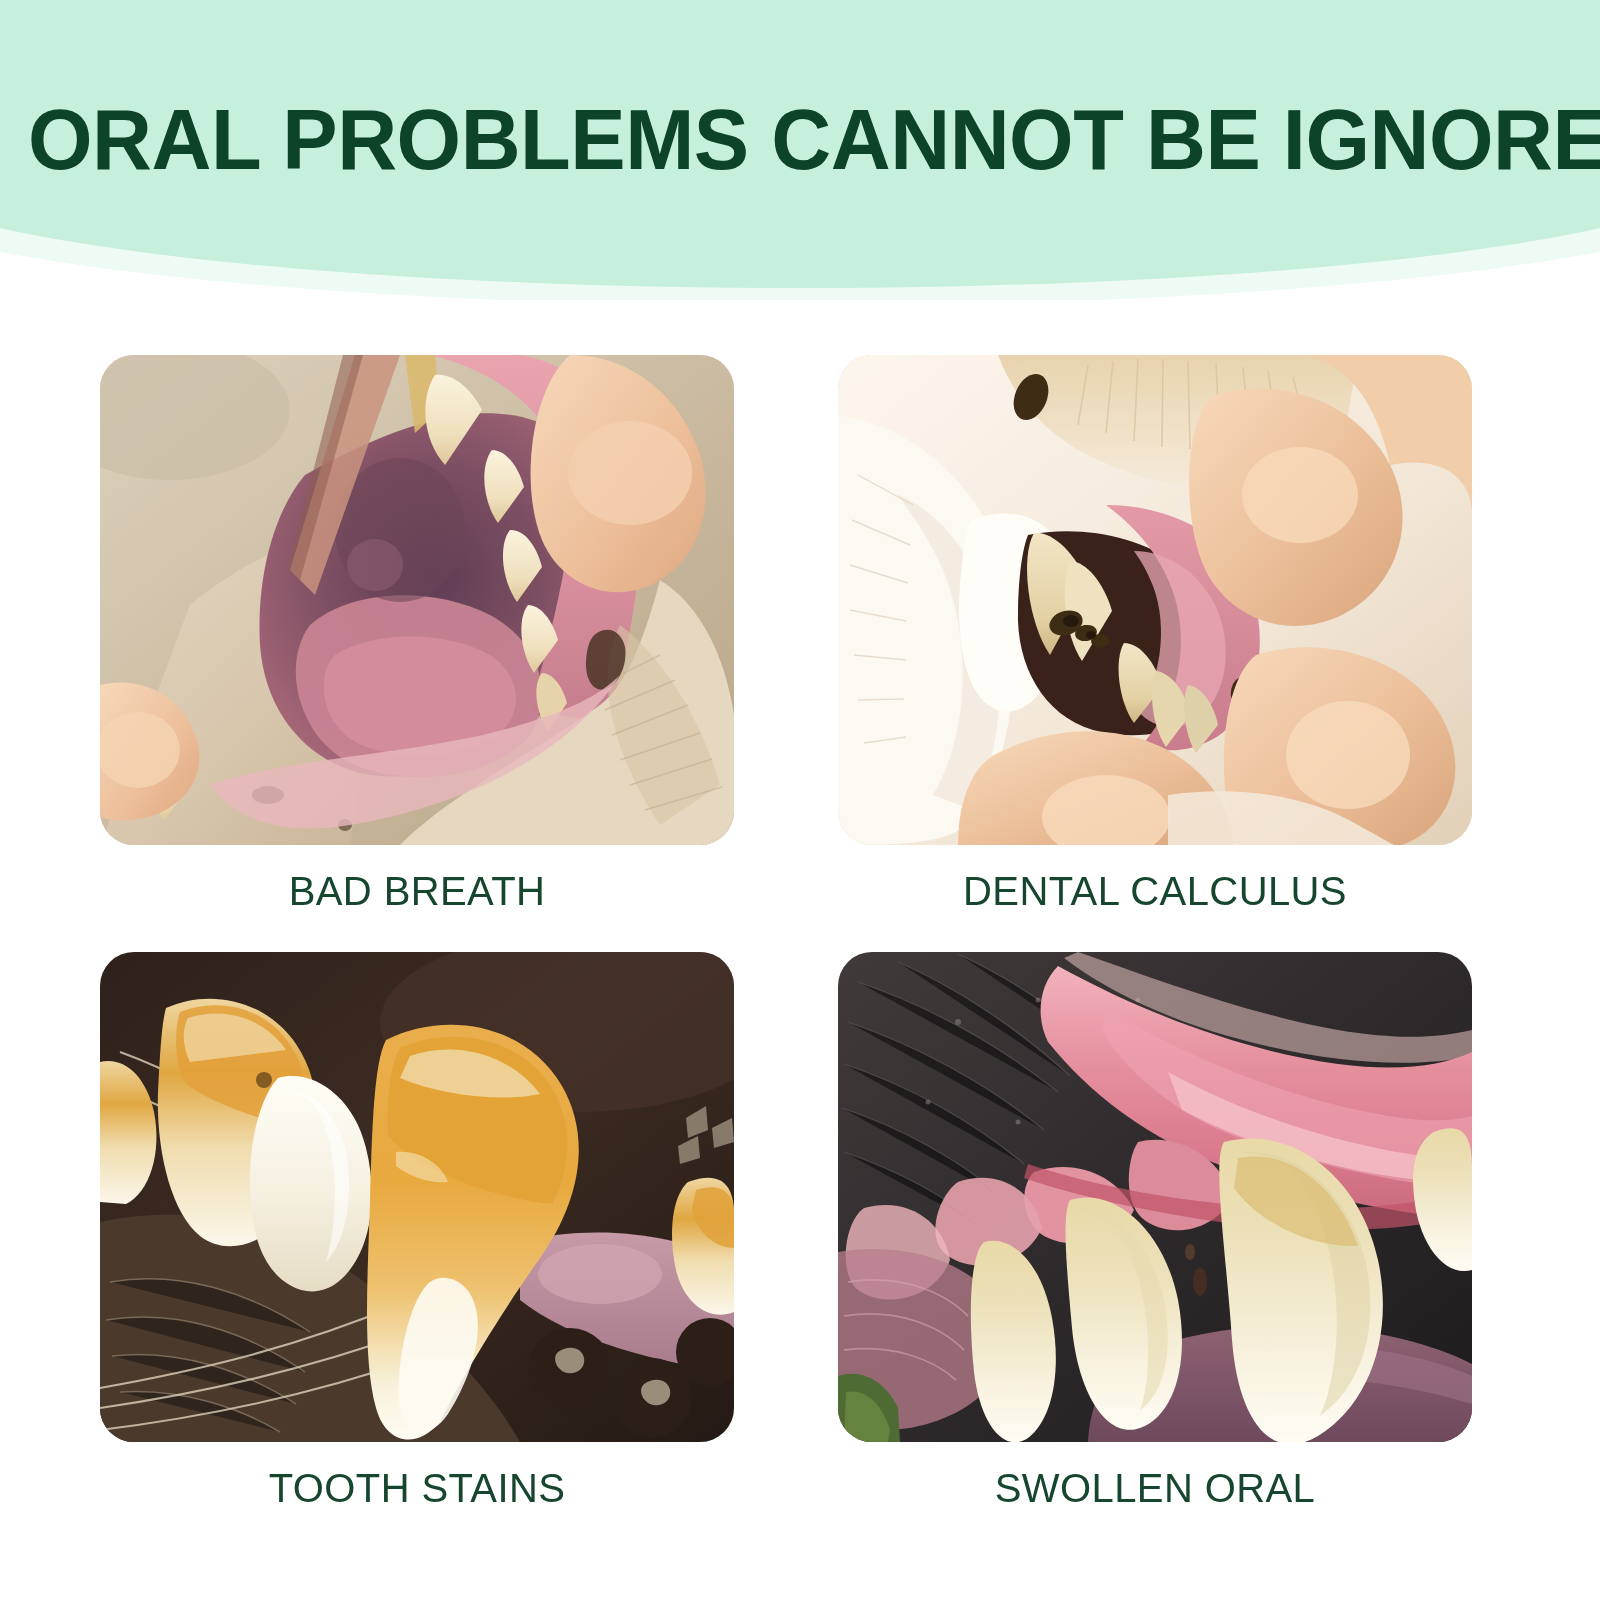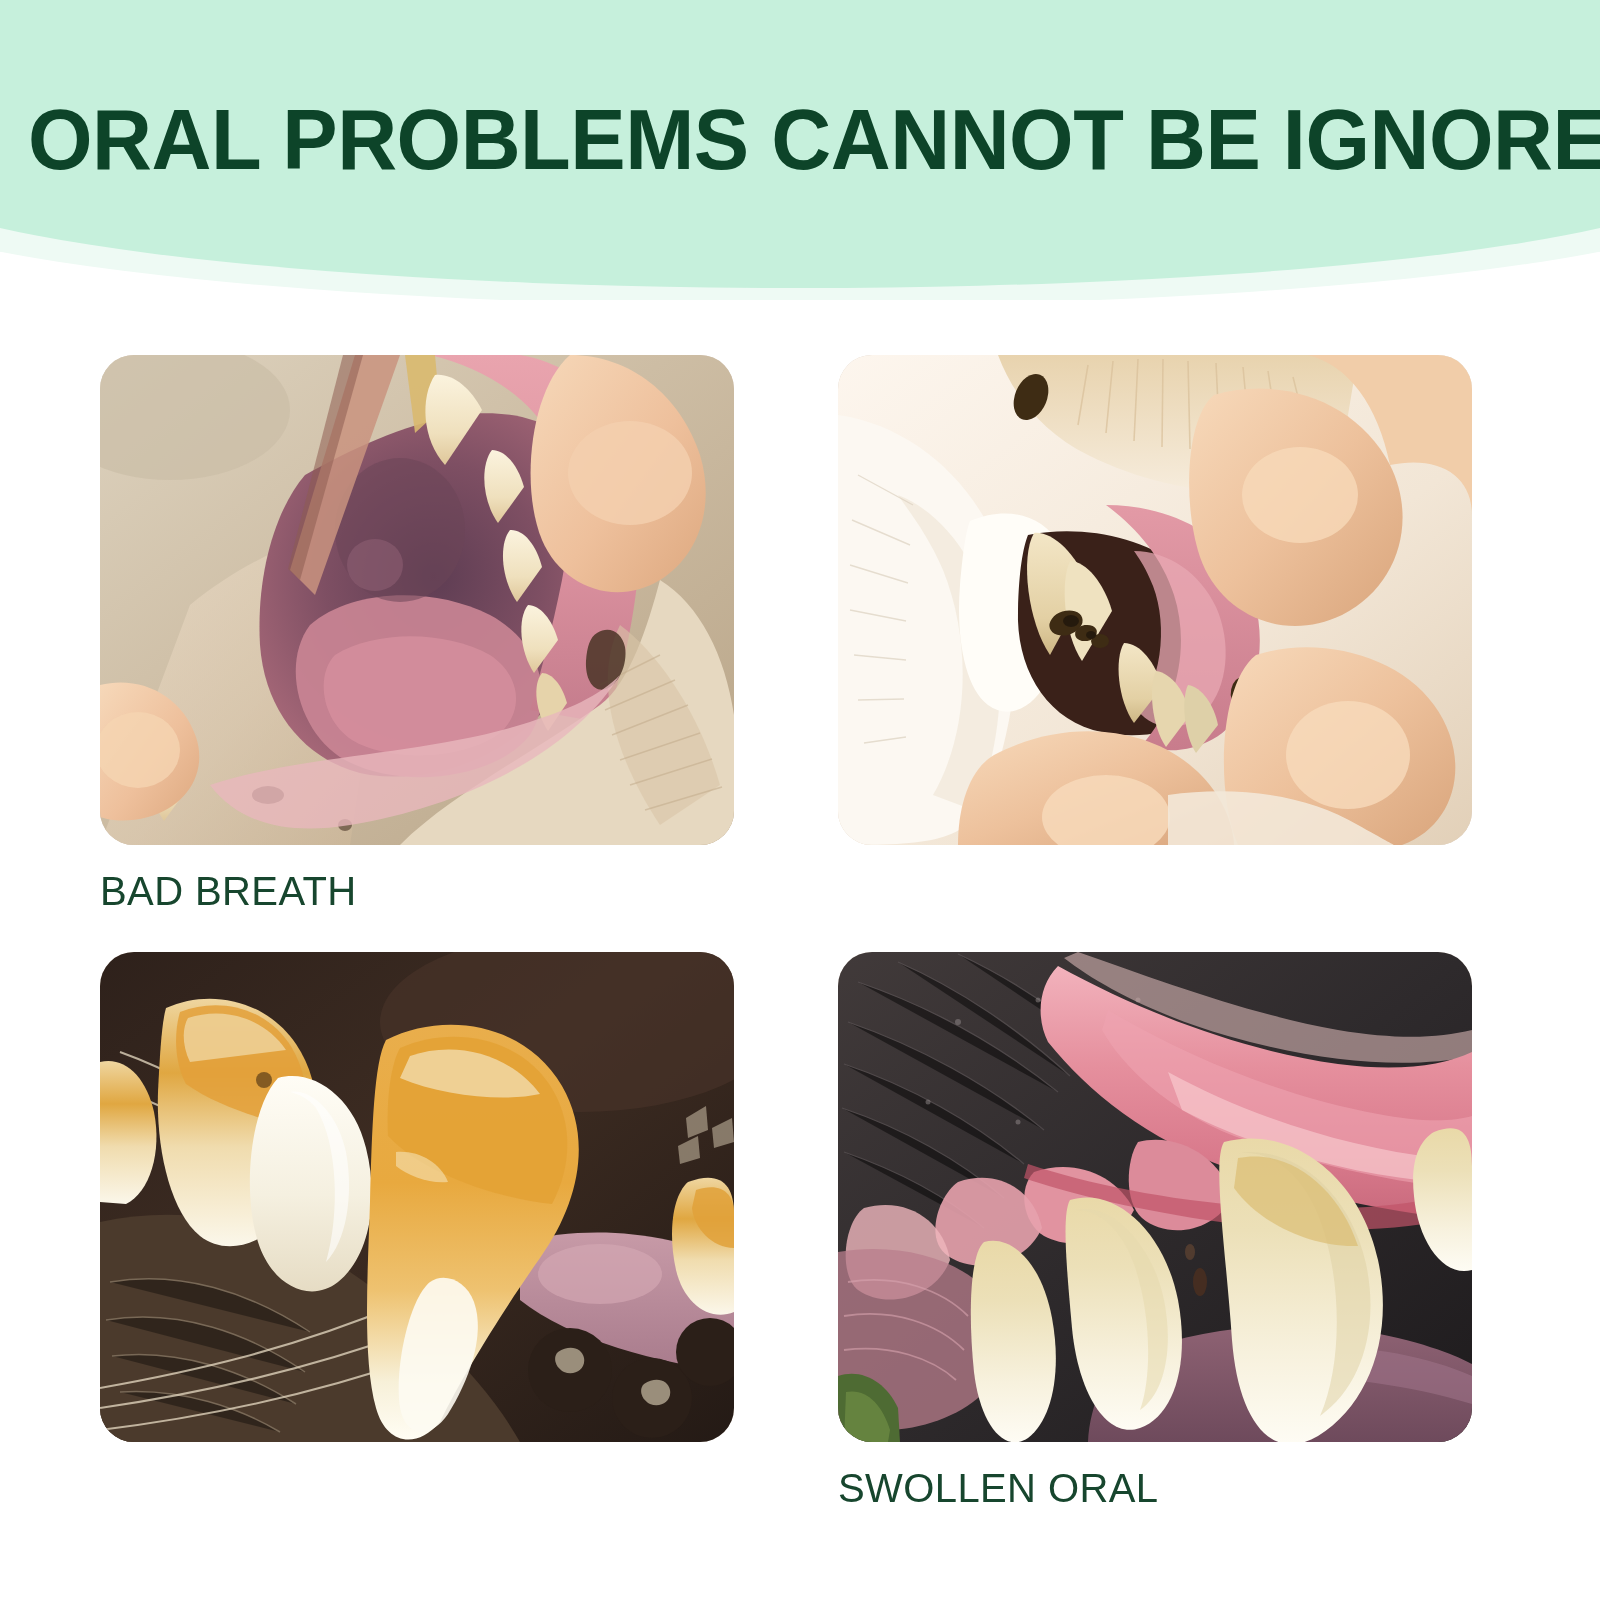--- a/index.html
+++ b/index.html
@@ -86,21 +86,21 @@
     overflow: hidden;
     background: #d9cbbd;
   }
   .photo svg {
     display: block;
     width: 634px;
     height: 490px;
   }
   .caption {
     margin-top: 22px;
-    text-align: left;
+    text-align: center;
     color: #17462e;
     font-size: 40px;
     font-weight: normal;
     letter-spacing: 0.4px;
     line-height: 1.2;
     height: 62px;
   }
 </style>
 </head>
 <body>
@@ -310,20 +310,21 @@
         <path d="M418,300 C480,280 560,300 596,350 C634,402 620,470 564,490
                  L400,490 C378,440 380,330 418,300 Z" fill="url(#dc-finger)"></path>
         <ellipse cx="510" cy="400" rx="62" ry="54" fill="#f8dbbb" opacity="0.8"></ellipse>
 
         <path d="M156,400 C220,366 300,368 352,410 C396,446 396,490 396,490 L120,490 C120,450 132,414 156,400 Z" fill="url(#dc-finger)"></path>
         <ellipse cx="268" cy="462" rx="64" ry="42" fill="#f7d9ba" opacity="0.85"></ellipse>
 
         <path d="M330,440 C400,430 470,440 520,470 C545,484 556,490 556,490 L330,490 Z" fill="#f3e8d8" opacity="0.9"></path>
       </svg>
     </div>
+    <div class="caption">DENTAL CALCULUS</div>
   </div>
 
   <div class="cell">
     <div class="photo">
       <svg viewBox="0 0 634 490" preserveAspectRatio="xMidYMid slice">
         <defs>
           <linearGradient id="ts-bg" x1="0" y1="0" x2="1" y2="1">
             <stop offset="0%" stop-color="#2e211b"></stop>
             <stop offset="45%" stop-color="#3d2c22"></stop>
             <stop offset="100%" stop-color="#241a15"></stop>
@@ -413,20 +414,21 @@
           <circle cx="470" cy="418" r="42"></circle>
           <circle cx="552" cy="446" r="40"></circle>
           <circle cx="610" cy="400" r="34"></circle>
         </g>
         <g fill="#e4d8be" opacity="0.6">
           <path d="M458,400 C470,392 482,396 484,406 C486,418 474,424 464,420 C456,416 452,406 458,400 Z"></path>
           <path d="M544,432 C556,424 568,428 570,438 C572,450 560,456 550,452 C542,448 538,438 544,432 Z"></path>
         </g>
       </svg>
     </div>
+    <div class="caption">TOOTH STAINS</div>
   </div>
 
   <div class="cell">
     <div class="photo">
       <svg viewBox="0 0 634 490" preserveAspectRatio="xMidYMid slice">
         <defs>
           <linearGradient id="sg-muzzle" x1="0" y1="0" x2="1" y2="1">
             <stop offset="0%" stop-color="#413a3a"></stop>
             <stop offset="50%" stop-color="#2e2a2c"></stop>
             <stop offset="100%" stop-color="#1e1b1d"></stop>

